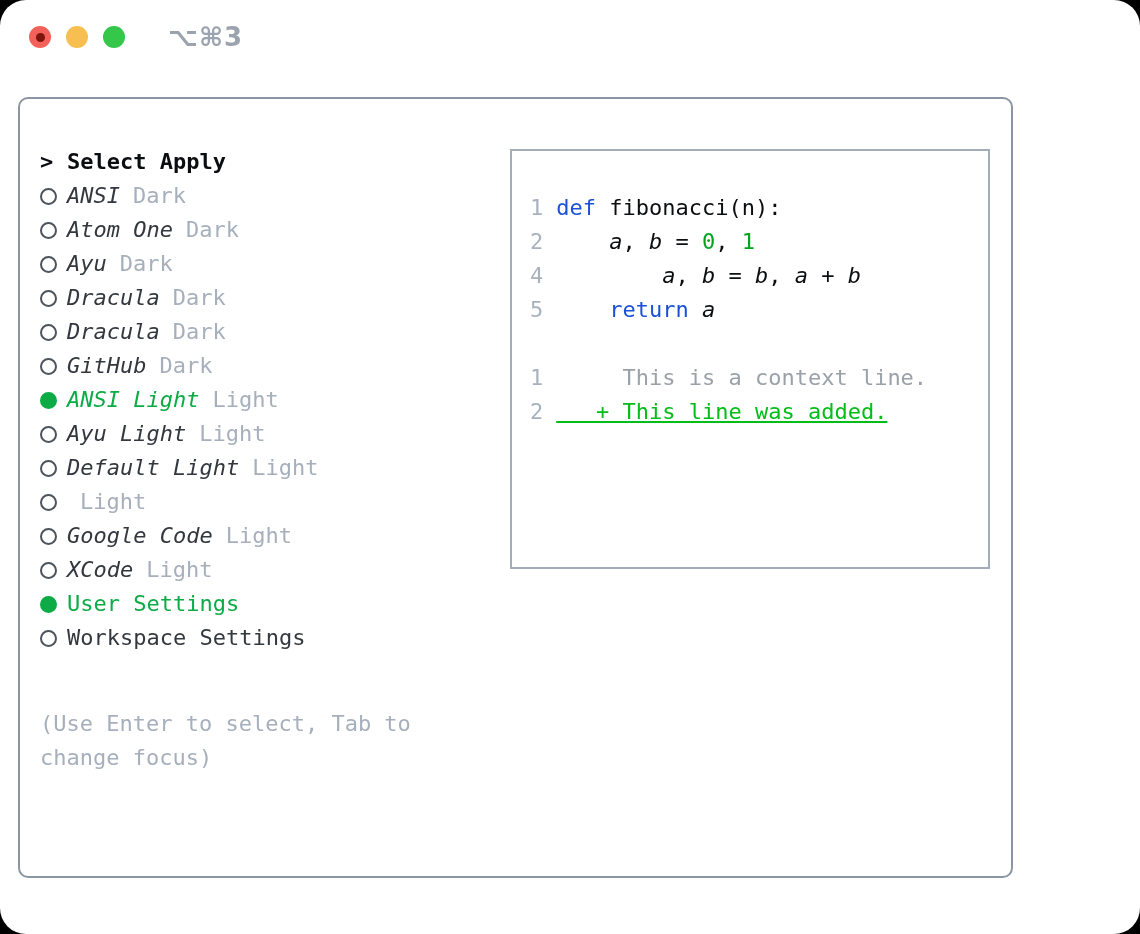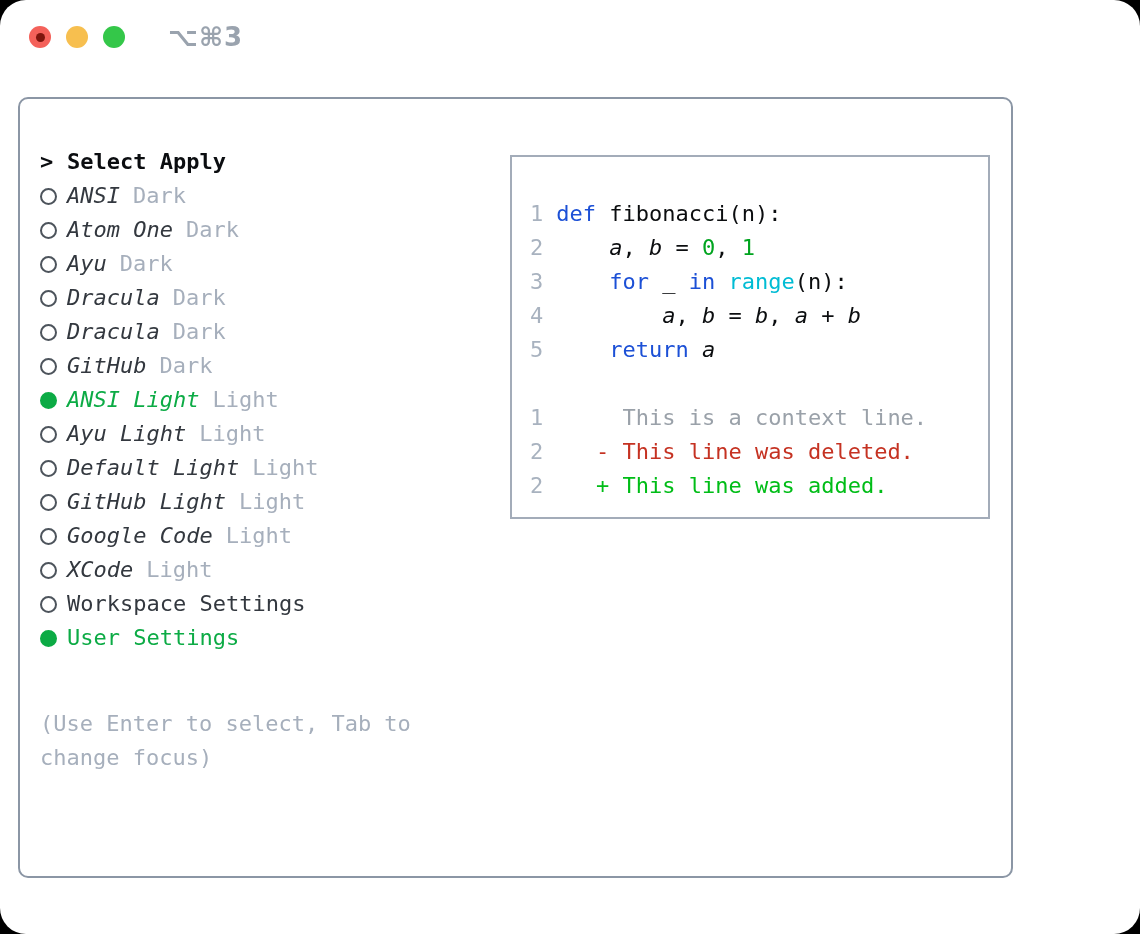--- a/index.html
+++ b/index.html
@@ -48,33 +48,33 @@
   .option-label { color:var(--name_dark); }
   .option-label.sel { color:var(--accent_green); }
 
   .hint {
     margin-top:52px; width:430px; font-size:22px; line-height:34px;
     color:var(--hint_gray);
   }
 
   
   .code-box {
-    box-sizing:border-box; width:480px; height:364px; margin-left:8px; margin-top:10px;
+    box-sizing:border-box; width:480px; height:420px; margin-left:8px; margin-top:4px;
     border:2px solid var(--box_border); padding:40px 0 0 18px; background:#fff;
   }
   .code-row { white-space:pre; height:34px; line-height:34px; font-size:22px; }
   .ln { color:var(--line_number_gray); margin-right:13px; }
   .tok-plain    { color:var(--code_plain); }
   .tok-keyword  { color:var(--keyword_blue); }
   .tok-builtin  { color:var(--builtin_cyan); }
   .tok-number   { color:var(--number_green); }
   .tok-variable { color:var(--code_plain); font-style:italic; }
   .tok-context  { color:var(--context_gray); }
   .tok-deleted  { color:var(--deleted_red); }
-  .tok-added    { color:var(--added_green); }
+  .tok-added    { color:var(--added_green);text-decoration:underline; }
 </style>
 </head>
 <body>
 
 <div class="window">
 
   <div class="titlebar">
     <span class="tl tl-red">
         <span class="tl-dot"></span>
       </span>
@@ -94,42 +94,40 @@
       <div id="theme-list">
           <div class="row"><span class="prefix"><span class="circle"></span></span><span class="item-name">ANSI</span><span class="item-variant">Dark</span></div>
           <div class="row"><span class="prefix"><span class="circle"></span></span><span class="item-name">Atom One</span><span class="item-variant">Dark</span></div>
           <div class="row"><span class="prefix"><span class="circle"></span></span><span class="item-name">Ayu</span><span class="item-variant">Dark</span></div>
           <div class="row"><span class="prefix"><span class="circle"></span></span><span class="item-name">Dracula</span><span class="item-variant">Dark</span></div>
           <div class="row"><span class="prefix"><span class="circle"></span></span><span class="item-name">Dracula</span><span class="item-variant">Dark</span></div>
           <div class="row"><span class="prefix"><span class="circle"></span></span><span class="item-name">GitHub</span><span class="item-variant">Dark</span></div>
           <div class="row"><span class="prefix"><span class="circle sel"></span></span><span class="item-name sel">ANSI Light</span><span class="item-variant">Light</span></div>
           <div class="row"><span class="prefix"><span class="circle"></span></span><span class="item-name">Ayu Light</span><span class="item-variant">Light</span></div>
           <div class="row"><span class="prefix"><span class="circle"></span></span><span class="item-name">Default Light</span><span class="item-variant">Light</span></div>
-          <div class="row"><span class="prefix"><span class="circle"></span></span><span class="item-name">GitHub Light</span><span class="item-variant">Light</span></div>
+          <div class="row"><span class="prefix"><span class="circle"></span></span><span class="item-variant">Light</span></div>
           <div class="row"><span class="prefix"><span class="circle"></span></span><span class="item-name">Google Code</span><span class="item-variant">Light</span></div>
           <div class="row"><span class="prefix"><span class="circle"></span></span><span class="item-name">XCode</span><span class="item-variant">Light</span></div>
         </div>
 
 
       <div id="apply-list">
+          <div class="row"><span class="prefix"><span class="circle sel"></span></span><span class="option-label sel">User Settings</span></div>
           <div class="row"><span class="prefix"><span class="circle"></span></span><span class="option-label">Workspace Settings</span></div>
-          <div class="row"><span class="prefix"><span class="circle sel"></span></span><span class="option-label sel">User Settings</span></div>
         </div>
 
       <div class="hint">(Use Enter to select, Tab to change focus)</div>
     </div>
 
     <div class="right-col">
       <div class="code-box" id="code-box">
           <div class="code-row"><span class="ln">1</span><span class="tok-keyword">def</span><span class="tok-plain"> fibonacci(n):</span></div>
           <div class="code-row"><span class="ln">2</span><span class="tok-plain">    </span><span class="tok-variable">a</span><span class="tok-plain">, </span><span class="tok-variable">b</span><span class="tok-plain"> = </span><span class="tok-number">0</span><span class="tok-plain">, </span><span class="tok-number">1</span></div>
-          <div class="code-row"><span class="ln">3</span><span class="tok-plain">    </span><span class="tok-keyword">for</span><span class="tok-plain"> _ </span><span class="tok-keyword">in</span><span class="tok-plain"> </span><span class="tok-builtin">range</span><span class="tok-plain">(n):</span></div>
           <div class="code-row"><span class="ln">4</span><span class="tok-plain">        </span><span class="tok-variable">a</span><span class="tok-plain">, </span><span class="tok-variable">b</span><span class="tok-plain"> = </span><span class="tok-variable">b</span><span class="tok-plain">, </span><span class="tok-variable">a</span><span class="tok-plain"> + </span><span class="tok-variable">b</span></div>
           <div class="code-row"><span class="ln">5</span><span class="tok-plain">    </span><span class="tok-keyword">return</span><span class="tok-plain"> </span><span class="tok-variable">a</span></div>
           <div class="code-row"><span class="ln"></span></div>
           <div class="code-row"><span class="ln">1</span><span class="tok-context">     This is a context line.</span></div>
-          <div class="code-row"><span class="ln">2</span><span class="tok-deleted">   - This line was deleted.</span></div>
           <div class="code-row"><span class="ln">2</span><span class="tok-added">   + This line was added.</span></div>
         </div>
     </div>
 
   </div>
 </div>
 
 </body></html>

